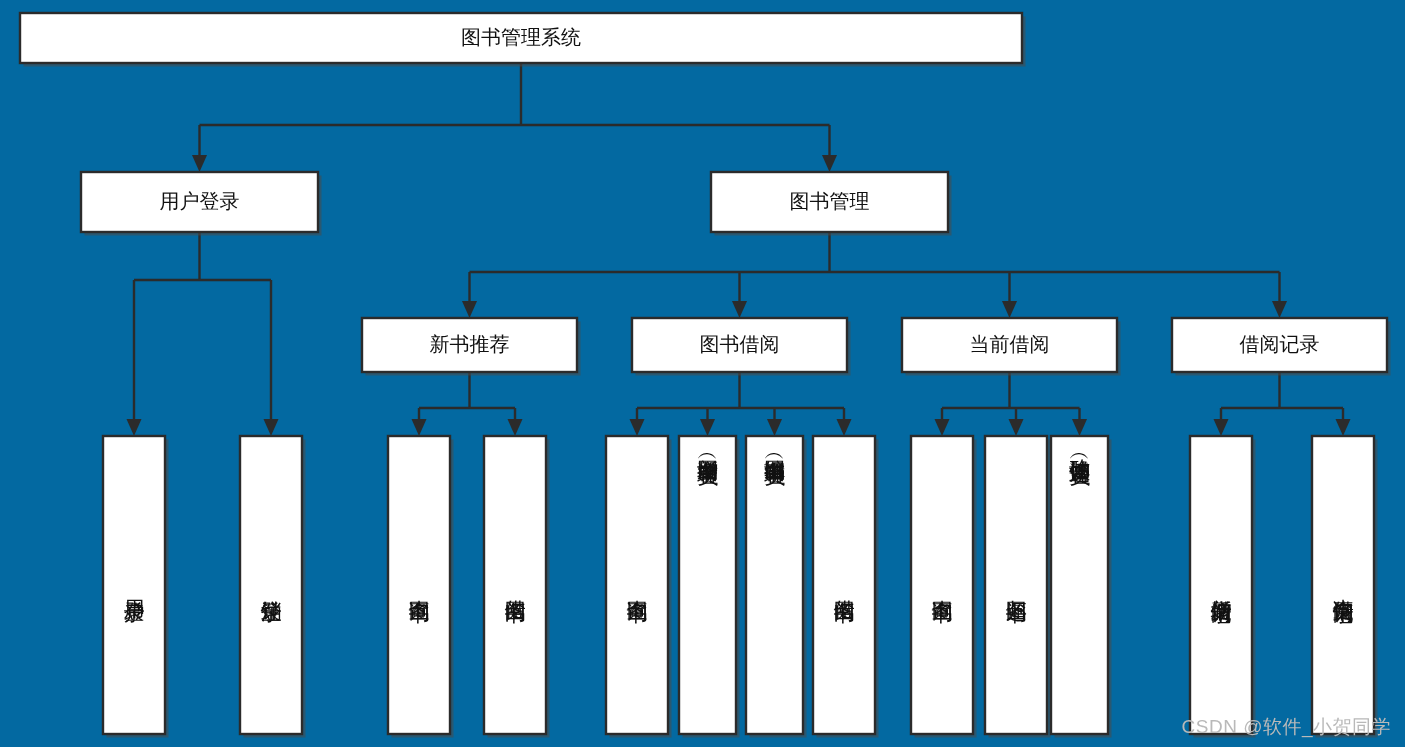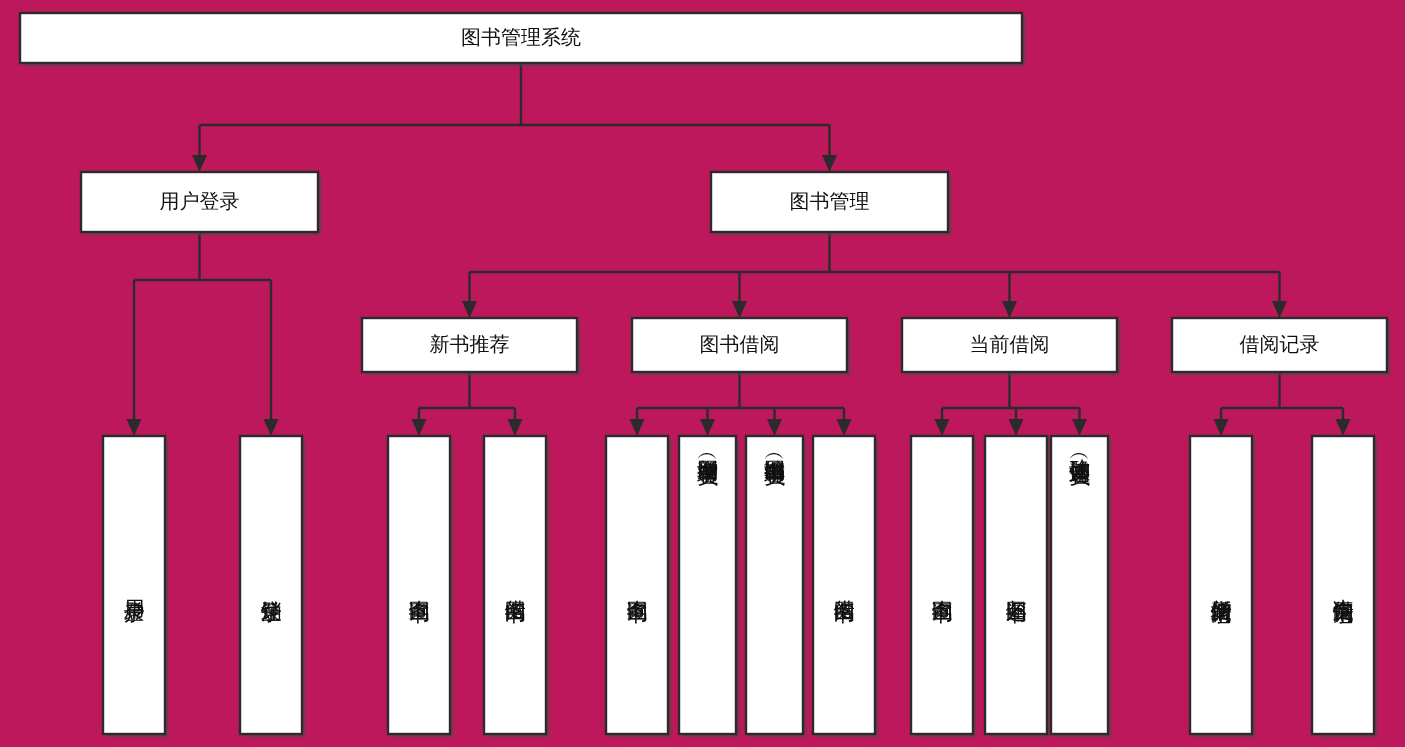--- a/index.html
+++ b/index.html
@@ -10,21 +10,21 @@
   body {
     width: 1405px;
     height: 747px;
     font-family: "Liberation Sans", "DejaVu Sans", sans-serif;
     overflow: hidden;
   }
   #diagram-root {
     position: relative;
     width: 1405px;
     height: 747px;
-    background: #be185d;
+    background: #0369a1;
   }
   svg#flowchart {
     position: absolute;
     top: 0;
     left: 0;
     width: 1405px;
     height: 747px;
     display: block;
   }
   .node-rect {
@@ -226,13 +226,14 @@
         <span>确认归还（管理员）</span>
       </div>
       <div class="node-label-v" style="left: 1190px; width: 62px; top: 436px; height: 298px; display: flex; justify-content: center; align-items: center;">
         <span>新增借阅记录</span>
       </div>
       <div class="node-label-v" style="left: 1312px; width: 62px; top: 436px; height: 298px; display: flex; justify-content: center; align-items: center;">
         <span>查询借阅记录</span>
       </div>
     </div>
 
+  <div class="watermark">CSDN @软件_小贺同学</div>
 </div>
 
 </body></html>

